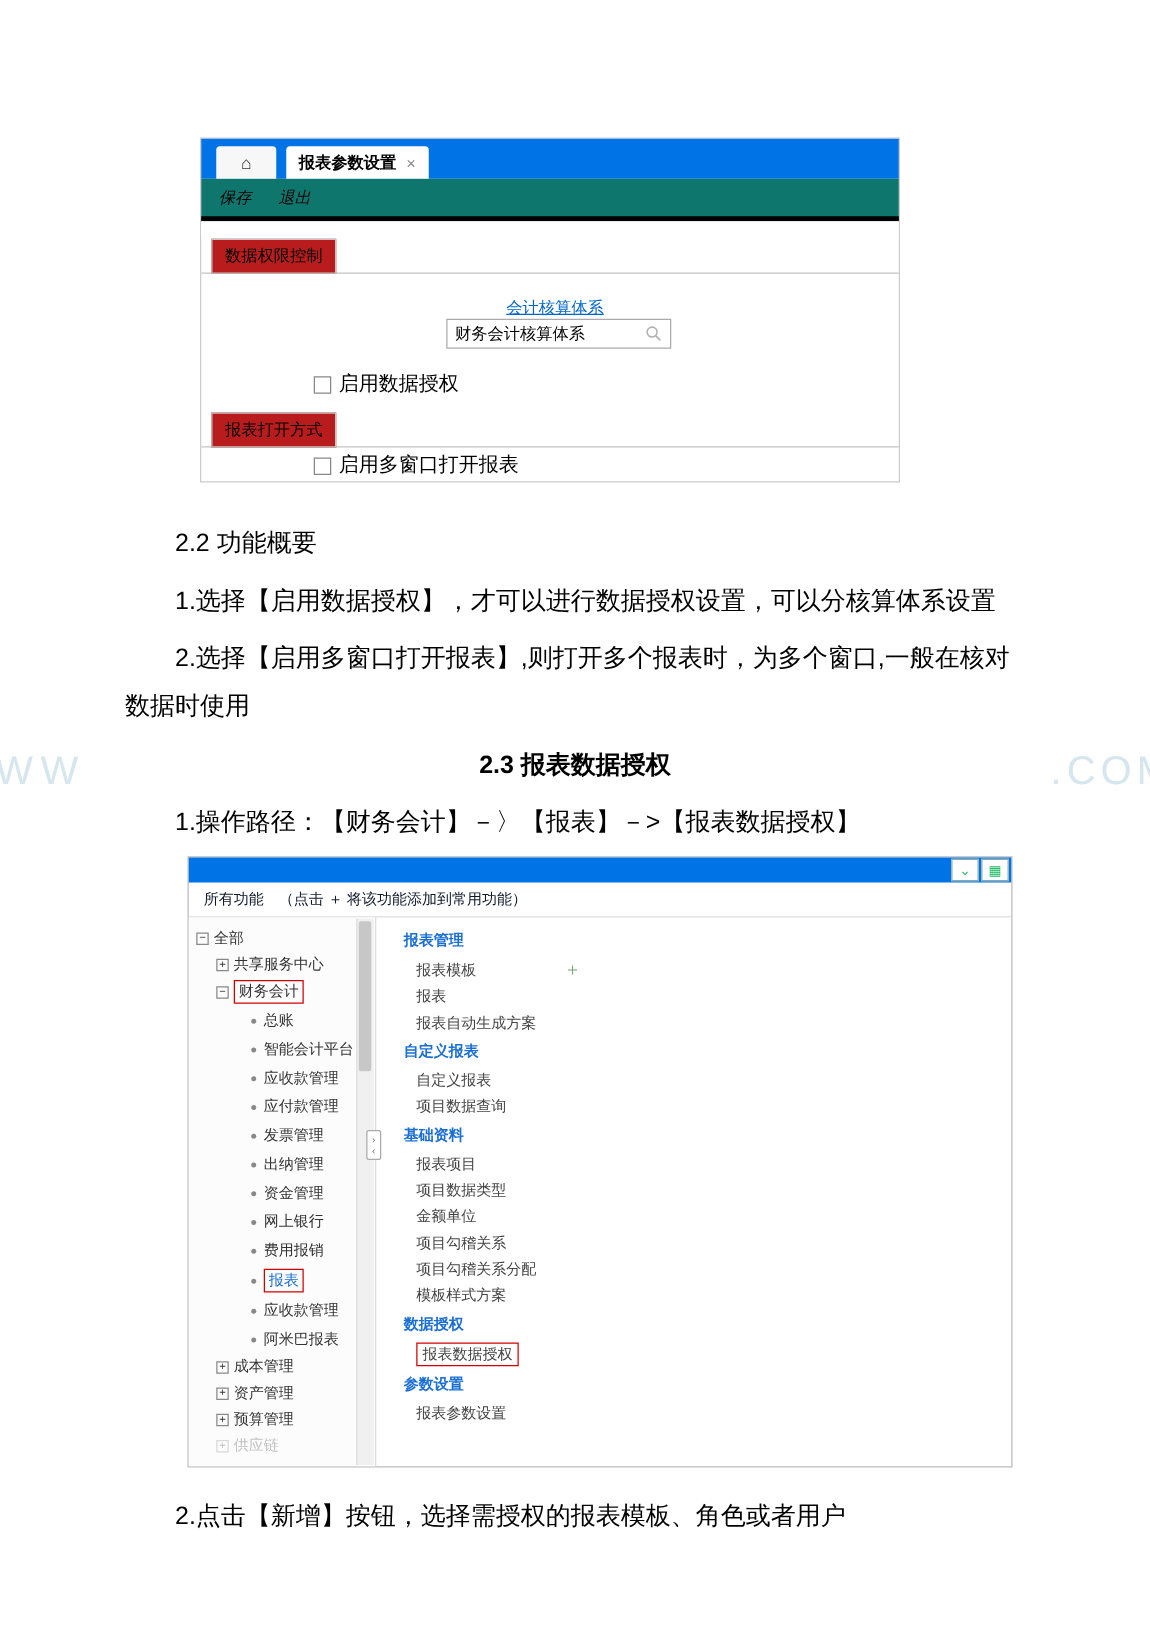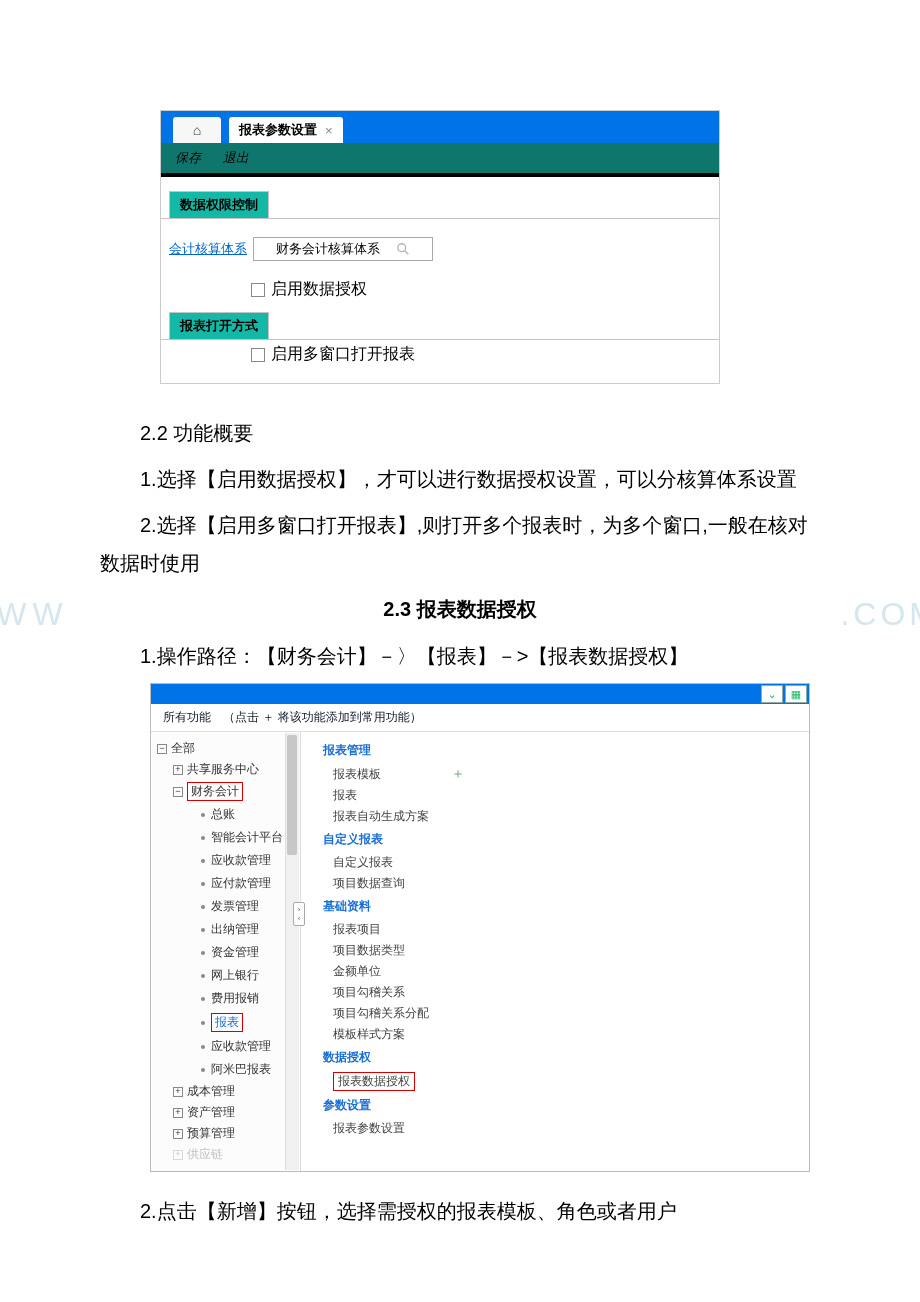--- a/index.html
+++ b/index.html
@@ -47,41 +47,42 @@
     .toolbar1 {
       background:#0f766e;
       border-bottom:4px solid #000000;
       padding: 6px 14px;
       font-size:13px;
       font-style:italic;
     }
     .toolbar1 span { margin-right:18px; }
     .gap1 { height:14px; background:#fff; }
     .section-hdr {
-      background:#14b8a6;
+      background:#b91c1c;
       border:1px solid #c4c4c4;
       padding:4px 10px;
       font-size:13px;
-      font-weight:bold;
+      font-weight:normal;
       margin:0 8px;
       display:inline-block;
     }
     .section-hdr-line { border-top:1px solid #c4c4c4; margin-top:-1px; margin-left:0; margin-right:0;}
     .fieldrow {
       display:flex; align-items:center;
       margin:18px 0 18px 8px;
       font-size:13px;
+      flex-direction:column;
     }
     .fieldrow .lbl { color:#0066cc; text-decoration:underline; }
     .fieldrow .inputwrap {
       display:inline-flex; align-items:center;
       border:1px solid #aaa; background:#fff;
       height:24px; width:180px;
       margin-left:6px;
-      padding:0 22px;
+      padding:0 6px;
       justify-content:space-between;
     }
     .magnify {
       width:14px; height:14px; opacity:.5;
     }
     .chkrow {
       display:flex; align-items:center;
       font-size:16px;
       margin: 4px 0 12px 90px;
     }
@@ -212,21 +213,21 @@
       </span>
     </div>
     <div class="chkrow">
       <span class="chkbox"></span>
       <span>启用数据授权</span>
     </div>
     <div>
       <span class="section-hdr">报表打开方式</span>
       <div class="section-hdr-line"></div>
     </div>
-    <div class="chkrow" style="margin-bottom:18px">
+    <div class="chkrow" style="margin-bottom:2px">
       <span class="chkbox"></span>
       <span>启用多窗口打开报表</span>
     </div>
   </div>
 
   <p class="para">2.2 功能概要</p>
   <p class="para"><span>1.选择【启用数据授权】，才可以进行数据授权设置，可以分核算体系设置</span></p>
   <p class="para2" style="text-indent:2em"><span>2.选择【启用多窗口打开报表】,则打开多个报表时，为多个窗口,一般在核对数据时使用</span></p>
 
   <div class="h3">

